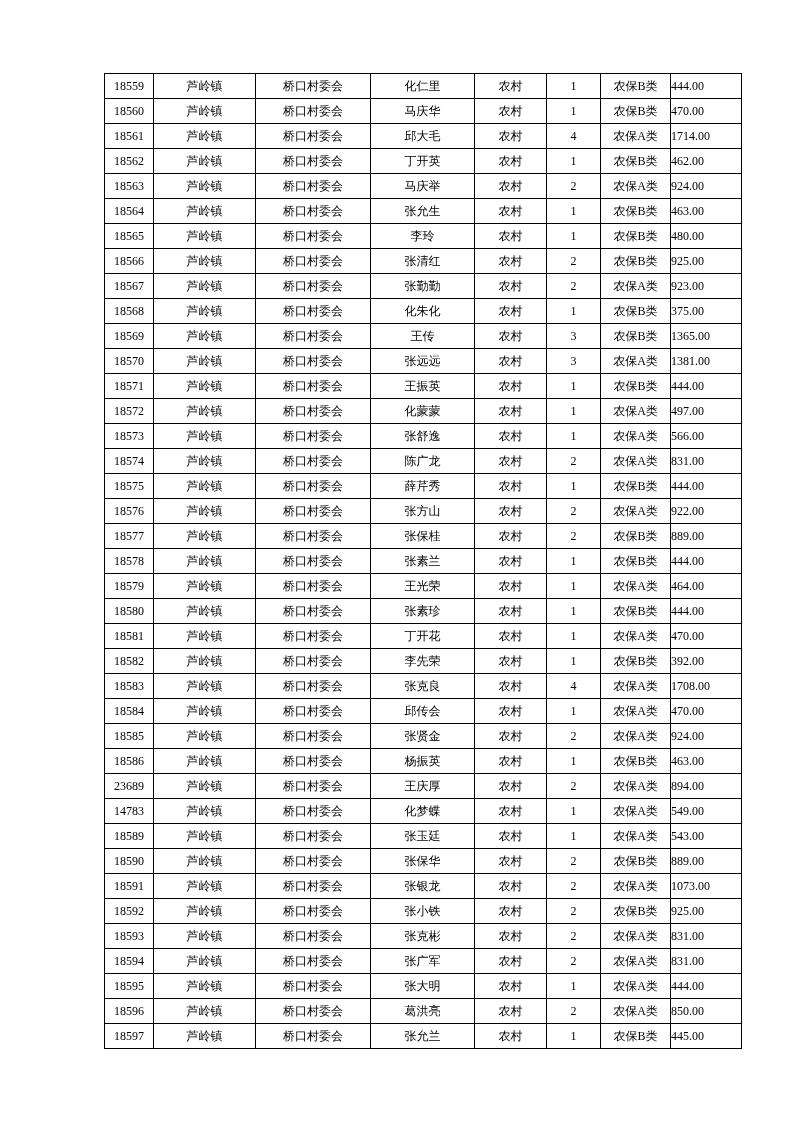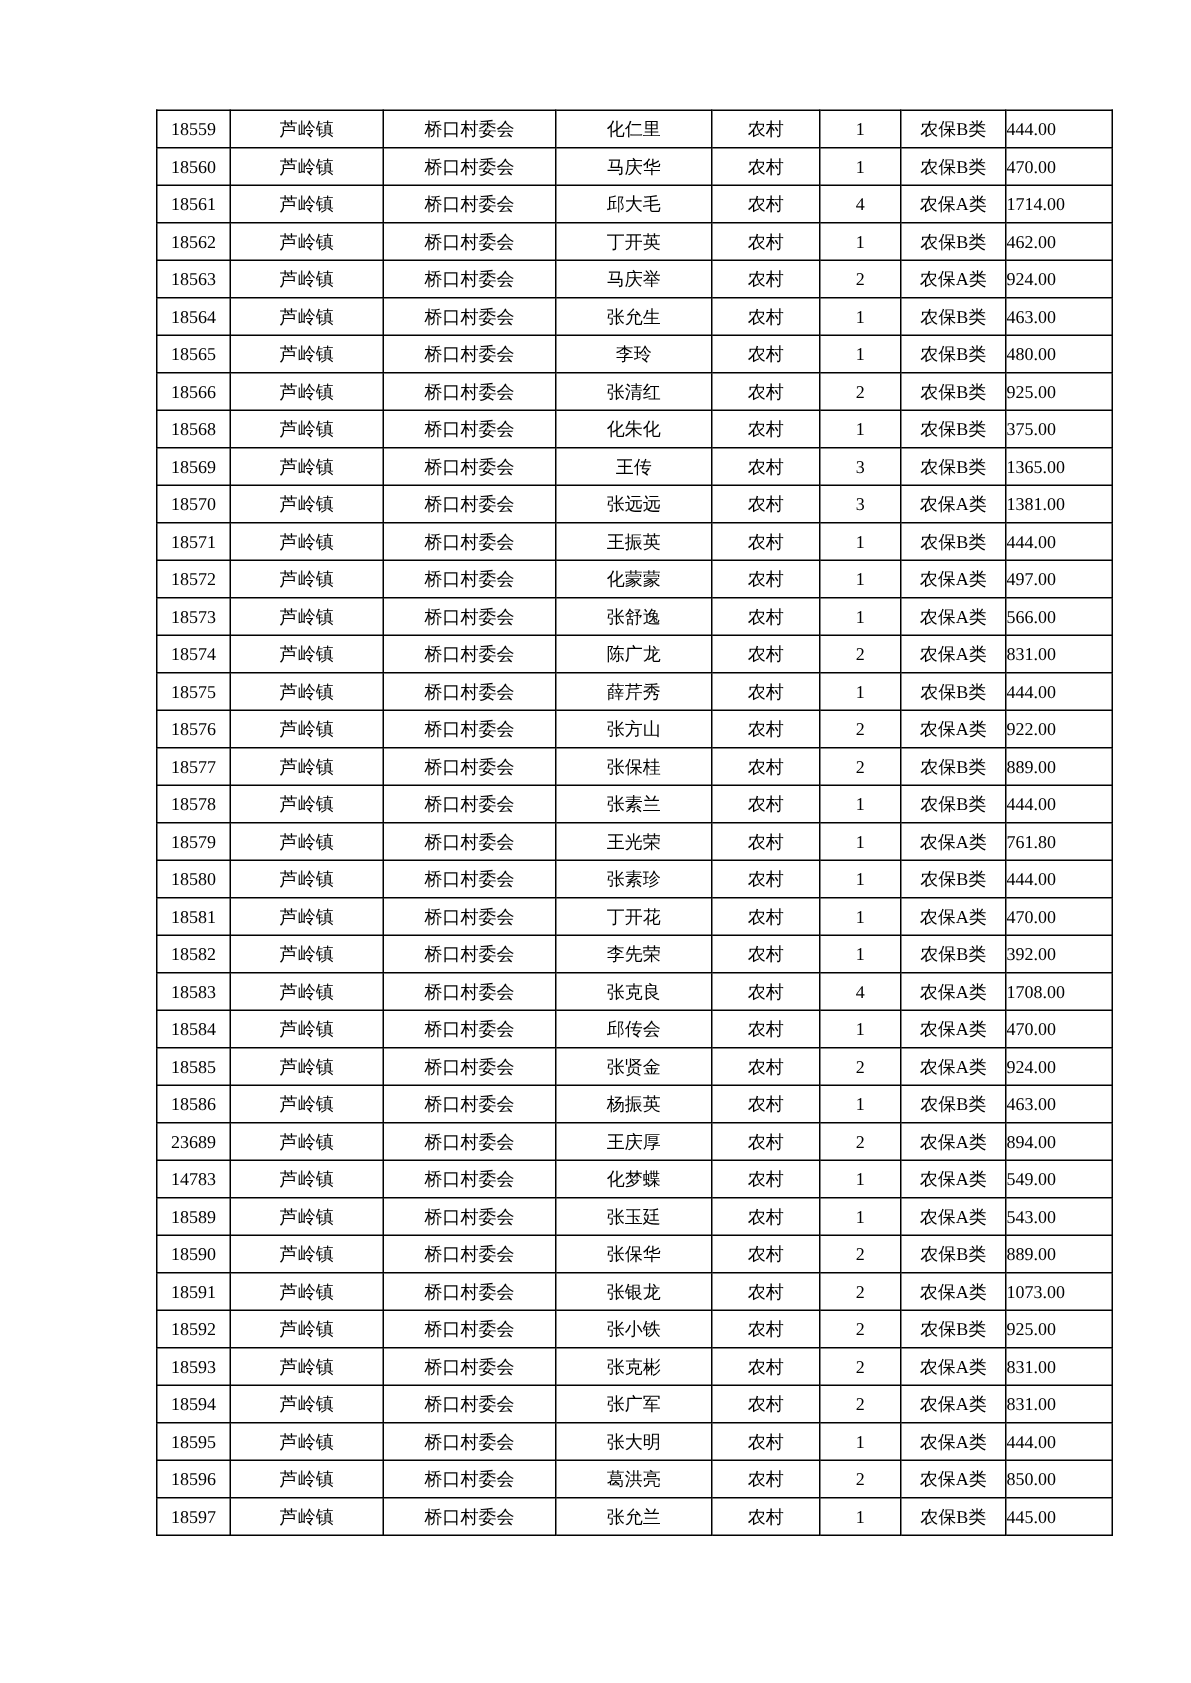--- a/index.html
+++ b/index.html
@@ -139,20 +139,30 @@
           <td class="col-id">18566</td>
           <td class="col-town">芦岭镇</td>
           <td class="col-village">桥口村委会</td>
           <td class="col-name">张清红</td>
           <td class="col-res">农村</td>
           <td class="col-count">2</td>
           <td class="col-cat">农保B类</td>
           <td class="col-amount">925.00</td>
         </tr>
         <tr>
+          <td class="col-id">18567</td>
+          <td class="col-town">芦岭镇</td>
+          <td class="col-village">桥口村委会</td>
+          <td class="col-name">张勤勤</td>
+          <td class="col-res">农村</td>
+          <td class="col-count">2</td>
+          <td class="col-cat">农保A类</td>
+          <td class="col-amount">923.00</td>
+        </tr>
+        <tr>
           <td class="col-id">18568</td>
           <td class="col-town">芦岭镇</td>
           <td class="col-village">桥口村委会</td>
           <td class="col-name">化朱化</td>
           <td class="col-res">农村</td>
           <td class="col-count">1</td>
           <td class="col-cat">农保B类</td>
           <td class="col-amount">375.00</td>
         </tr>
         <tr>
@@ -256,21 +266,21 @@
           <td class="col-amount">444.00</td>
         </tr>
         <tr>
           <td class="col-id">18579</td>
           <td class="col-town">芦岭镇</td>
           <td class="col-village">桥口村委会</td>
           <td class="col-name">王光荣</td>
           <td class="col-res">农村</td>
           <td class="col-count">1</td>
           <td class="col-cat">农保A类</td>
-          <td class="col-amount">761.80</td>
+          <td class="col-amount">464.00</td>
         </tr>
         <tr>
           <td class="col-id">18580</td>
           <td class="col-town">芦岭镇</td>
           <td class="col-village">桥口村委会</td>
           <td class="col-name">张素珍</td>
           <td class="col-res">农村</td>
           <td class="col-count">1</td>
           <td class="col-cat">农保B类</td>
           <td class="col-amount">444.00</td>

